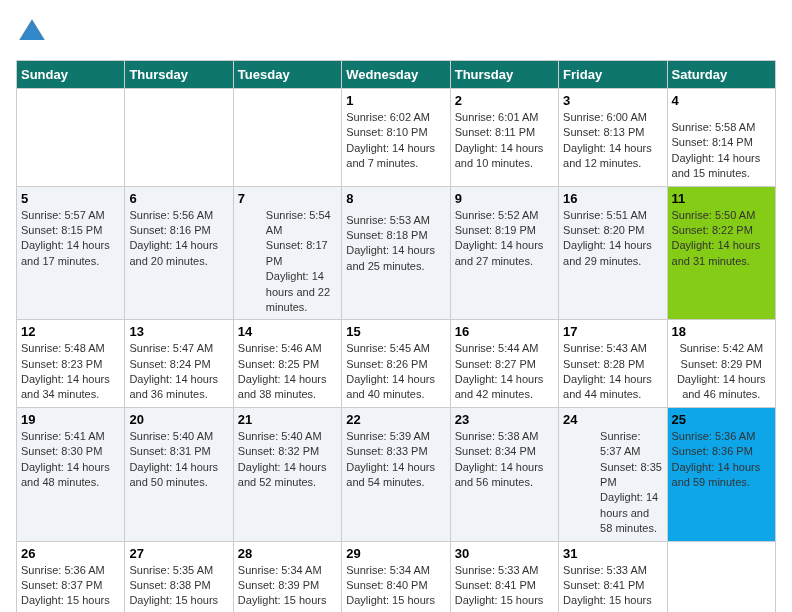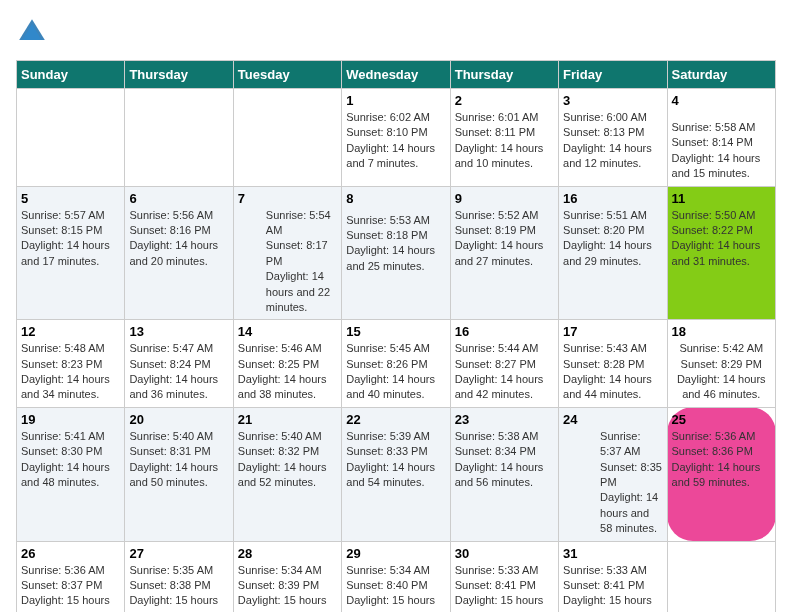--- a/index.html
+++ b/index.html
@@ -272,21 +272,21 @@
           <div class="day-info" style="white-space: pre-line;">Sunrise: 5:38 AM
 Sunset: 8:34 PM
 Daylight: 14 hours and 56 minutes.</div>
         </td>
         <td style="background: rgb(240, 244, 248);">
           <span class="day-number">24</span>
           <div class="day-info" style="white-space: pre-line; margin-left: 37px;">Sunrise: 5:37 AM
 Sunset: 8:35 PM
 Daylight: 14 hours and 58 minutes.</div>
         </td>
-        <td style="background: #ec4899; border-radius: 26px;">
+        <td style="background: #0ea5e9;">
           <span class="day-number">25</span>
           <div class="day-info" style="white-space: pre-line;">Sunrise: 5:36 AM
 Sunset: 8:36 PM
 Daylight: 14 hours and 59 minutes.</div>
         </td>
       </tr>
       <tr>
         <td>
           <span class="day-number">26</span>
           <div class="day-info" style="white-space: pre-line;">Sunrise: 5:36 AM

